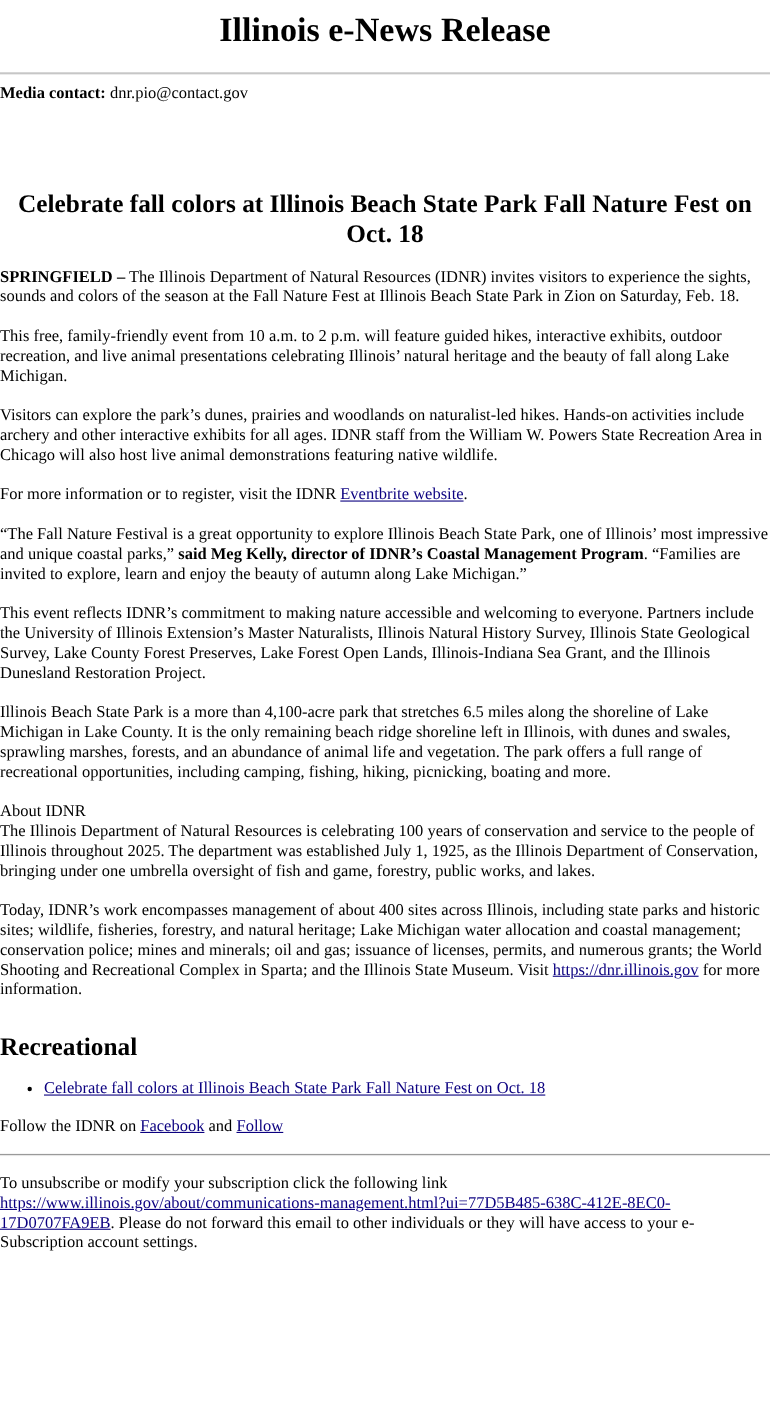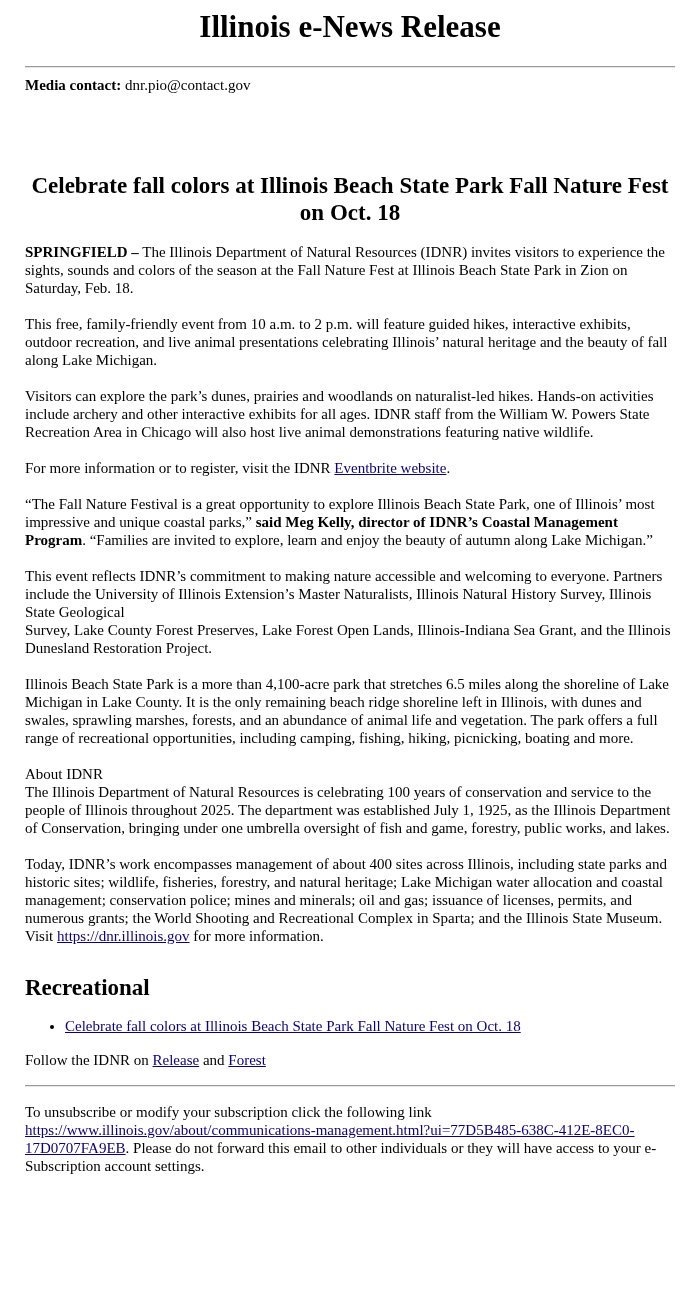--- a/index.html
+++ b/index.html
@@ -5,21 +5,21 @@
   html, body { margin: 0; padding: 0; background: #ffffff; }
   body {
     width: 700px;
     height: 1289px;
     overflow: hidden;
     font-family: "Liberation Serif", "DejaVu Serif", serif;
     font-size: 15px;
     line-height: 18px;
     color: #000000;
   }
-  .wrap { padding: 0 25px; }
+  .wrap { padding: 0 0; }
   h1.banner {
     font-size: 31px;
     line-height: 36px;
     font-weight: bold;
     text-align: center;
     margin: 0;
     padding-top: 9px;
     height: 48px;
   }
   hr.rule {
@@ -90,19 +90,19 @@
   <p class="block"><span class="about-title">About IDNR</span><br><span>The Illinois Department of Natural Resources is celebrating 100 years of conservation and service to the people of Illinois throughout 2025. The department was established July 1, 1925, as the Illinois Department of Conservation, bringing under one umbrella oversight of fish and game, forestry, public works, and lakes.</span></p>
 
   <p><span>Today, IDNR’s work encompasses management of about 400 sites across Illinois, including state parks and historic sites; wildlife, fisheries, forestry, and natural heritage; Lake Michigan water allocation and coastal management; conservation police; mines and minerals; oil and gas; issuance of licenses, permits, and numerous grants; the World Shooting and Recreational Complex in Sparta; and the Illinois State Museum. Visit </span><a href="#">https://dnr.illinois.gov</a><span> for more information.</span></p>
 
   <h2 class="attach-title">Recreational</h2>
 
   <ul class="attach-list">
     <li><a href="#">Celebrate fall colors at Illinois Beach State Park Fall Nature Fest on Oct. 18</a></li>
   </ul>
 
-  <p><span>Follow the IDNR on </span><a href="#">Release</a><span> and </span><a href="#">Forest</a></p>
+  <p><span>Follow the IDNR on </span><a href="#">Facebook</a><span> and </span><a href="#">Follow</a></p>
 
   <hr class="rule2">
 
   <p><span>To unsubscribe or modify your subscription click the following link </span><a href="#">https://www.illinois.gov/about/communications-management.html?ui=77D5B485-638C-412E-8EC0-17D0707FA9EB</a><span>. Please do not forward this email to other individuals or they will have access to your e-Subscription account settings.</span></p>
 
 </div>
 
 </body></html>

